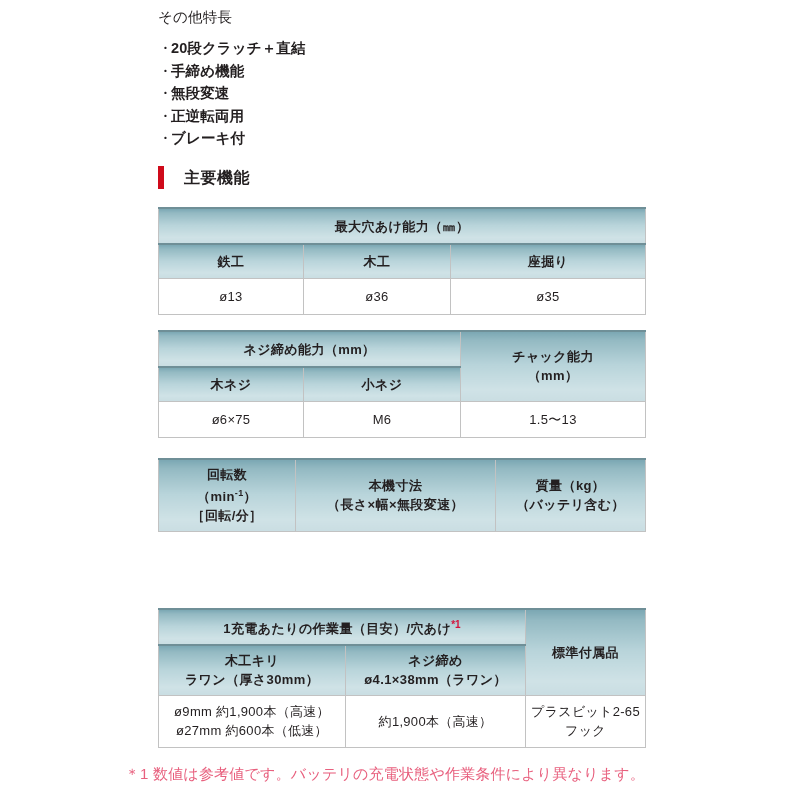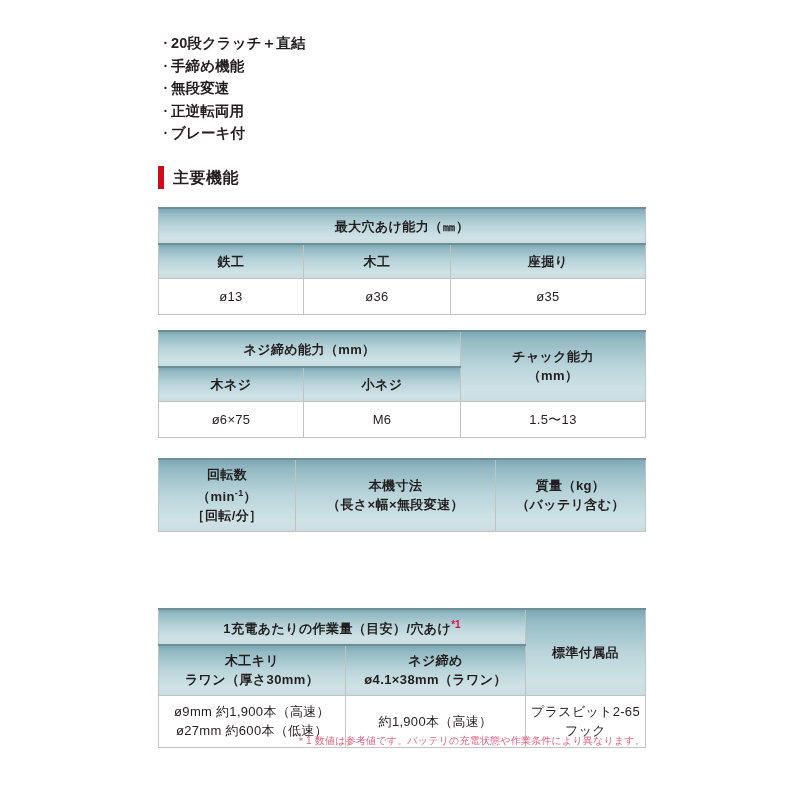--- a/index.html
+++ b/index.html
@@ -31,21 +31,21 @@
     top: 6px;
     width: 500px;
   }
   .features-title {
     font-size: 14.5px;
     line-height: 22px;
     color: #231f20;
     letter-spacing: 0.2px;
   }
   .feature-list {
-    margin: 26px 0 0 0;
+    margin: 9px 0 0 0;
     padding: 0;
     list-style: none;
   }
   .feature-list li {
     font-size: 14.5px;
     line-height: 22.5px;
     color: #231f20;
     font-weight: 700;
     letter-spacing: 0.1px;
     white-space: nowrap;
@@ -56,21 +56,21 @@
     font-weight: 400;
   }
 
   
   .section-head {
     position: absolute;
     left: 158px;
     top: 166px;
     display: flex;
     align-items: flex-start;
-    gap: 9px;
+    gap: 20px;
   }
   .section-bar {
     width: 6px;
     height: 23px;
     background: #cf0a1a;
     display: block;
   }
   .section-title {
     font-size: 16px;
     font-weight: 700;
@@ -136,35 +136,36 @@
   #t4 { top: 608px; }
 
   .row-h1 { height: 36px; }
   .row-h2 { height: 34px; border-radius: 12px; }
   .row-b  { height: 36px; margin-left: 36px; }
 
   
   .footnote {
     position: absolute;
     left: 645px;
-    top: 733px;
+    top: 766px;
     transform: translateX(-100%);
-    font-size: 10px;
+    font-size: 15px;
     color: #e8607e;
     letter-spacing: 0.2px;
     white-space: nowrap;
     line-height: 16px;
   }
 </style>
 </head>
 <body>
 
 <div class="page">
 
   <div class="features">
+    <div class="features-title">その他特長</div>
     <ul class="feature-list">
       <li><span class="bullet">・</span><span>20段クラッチ＋直結</span></li>
       <li><span class="bullet">・</span><span>手締め機能</span></li>
       <li><span class="bullet">・</span><span>無段変速</span></li>
       <li><span class="bullet">・</span><span>正逆転両用</span></li>
       <li><span class="bullet">・</span><span>ブレーキ付</span></li>
     </ul>
   </div>
 
   <div class="section-head">

